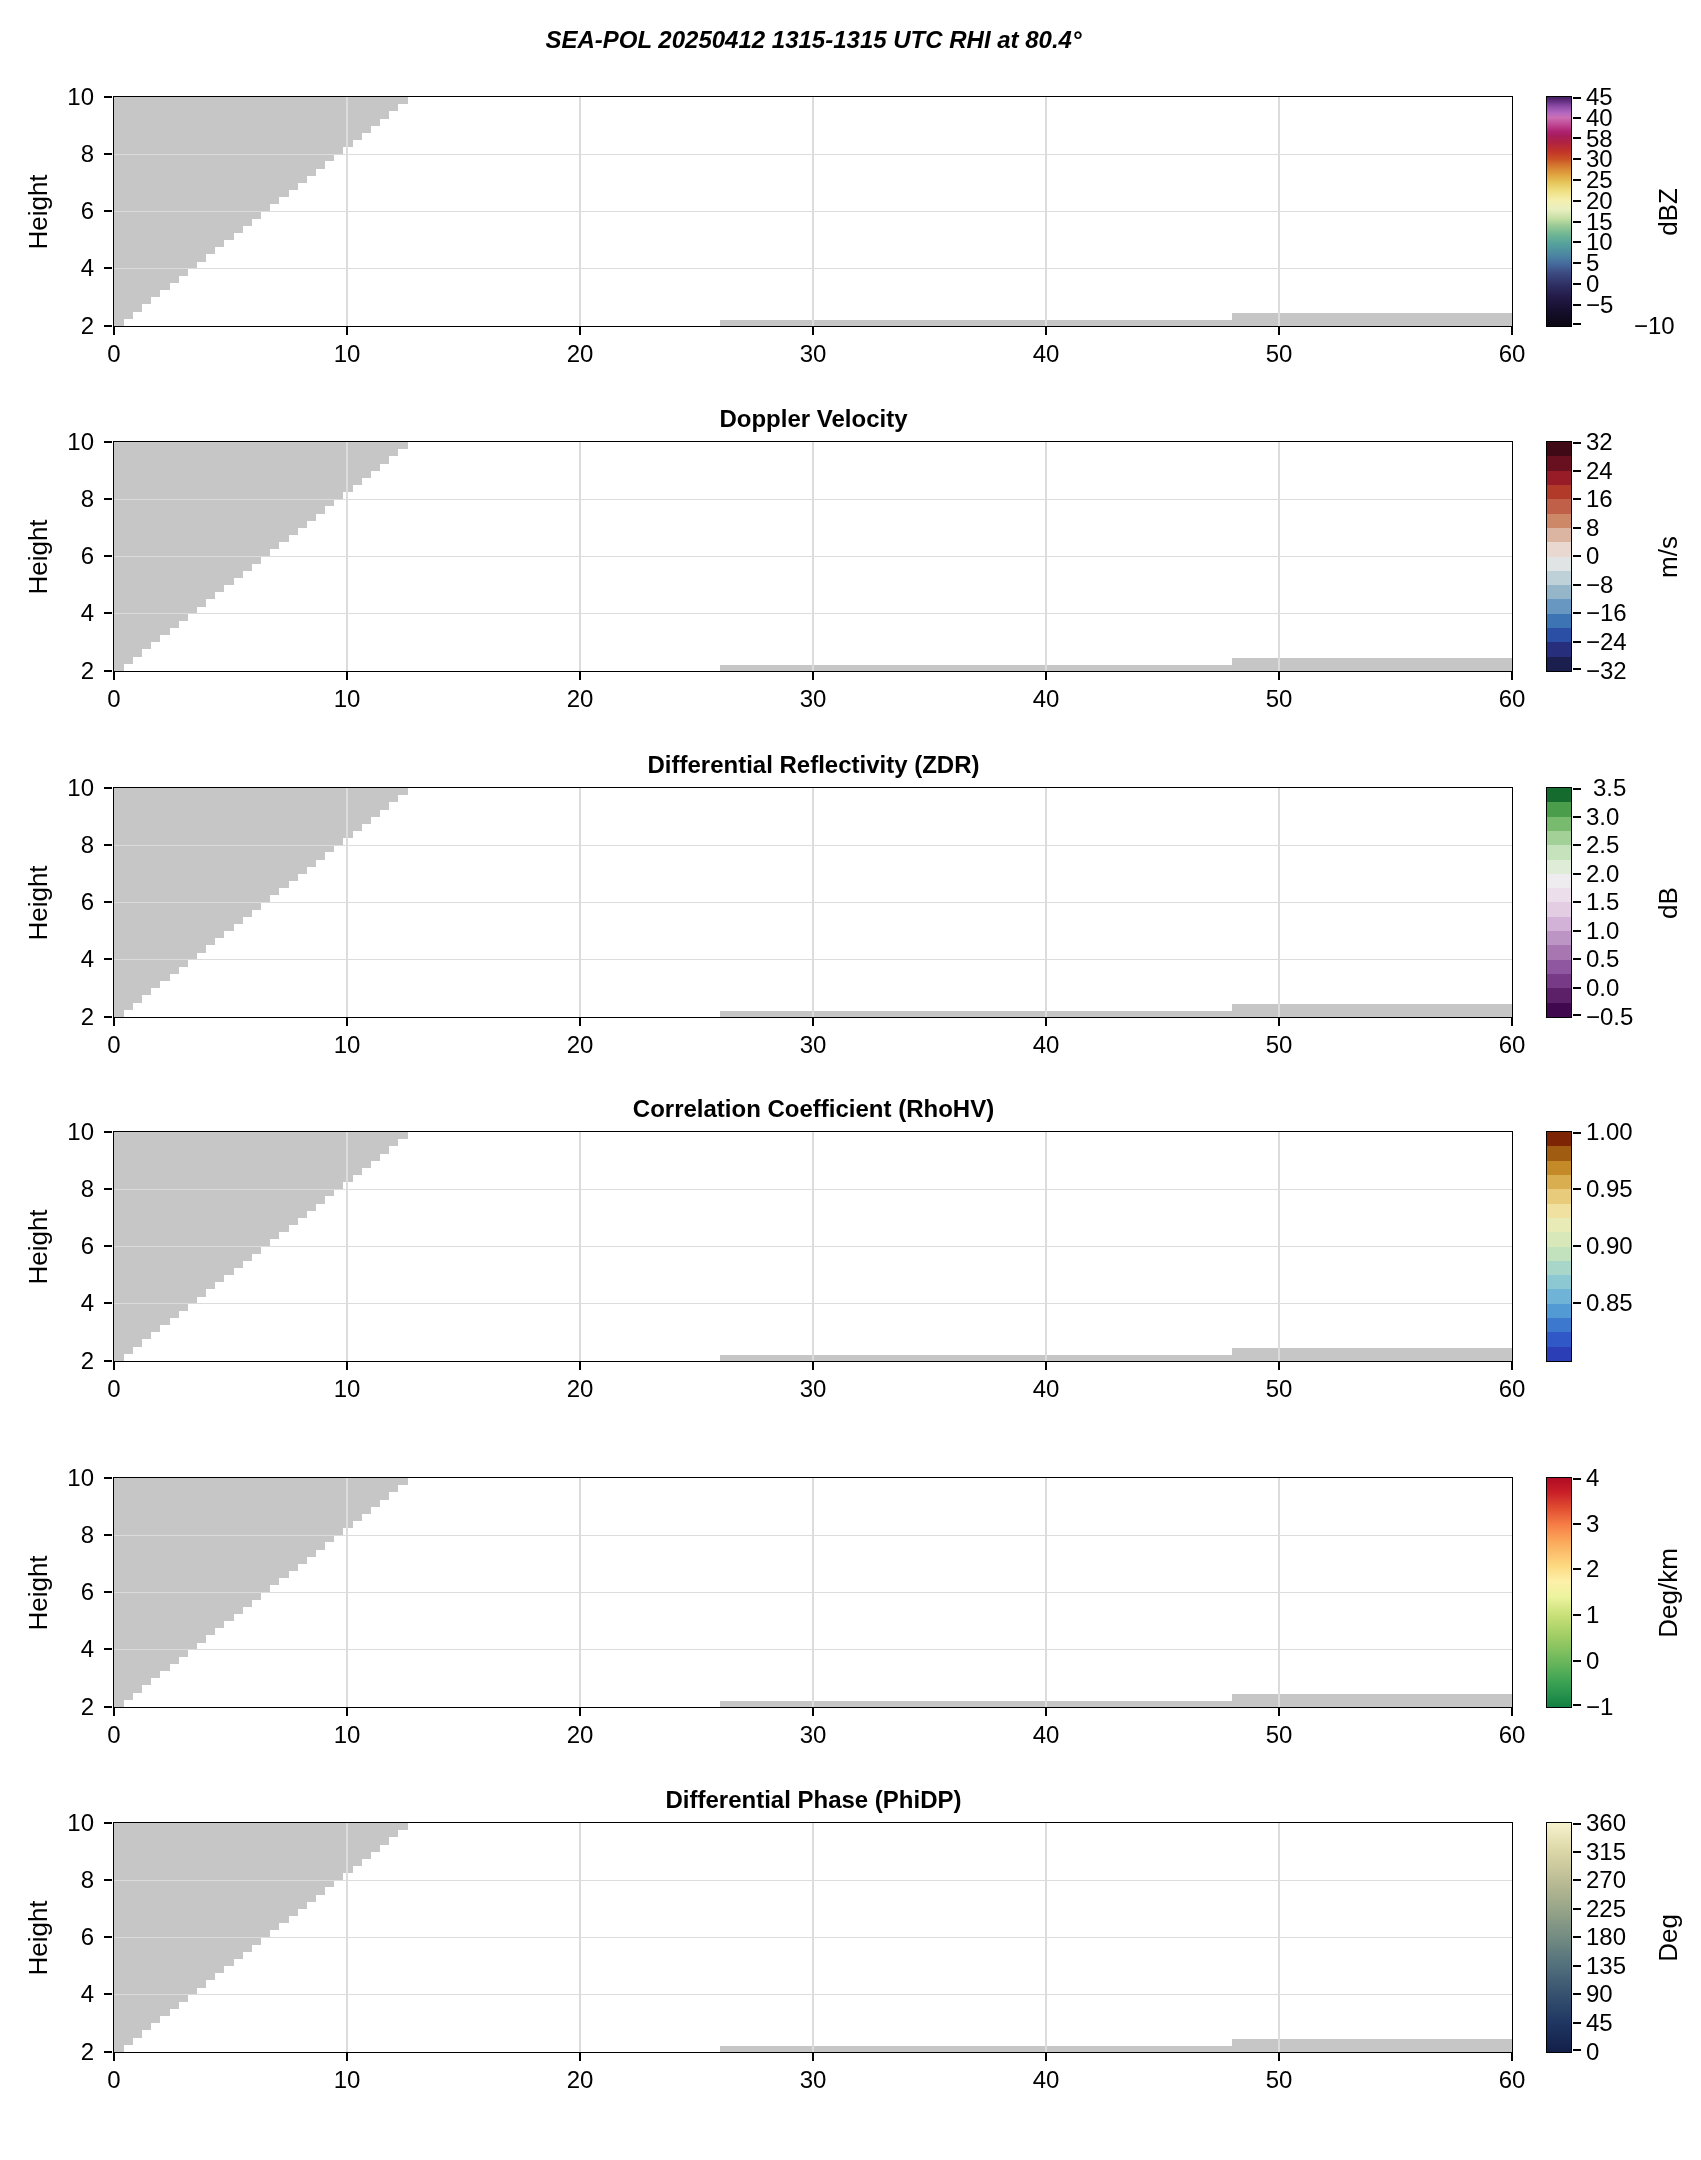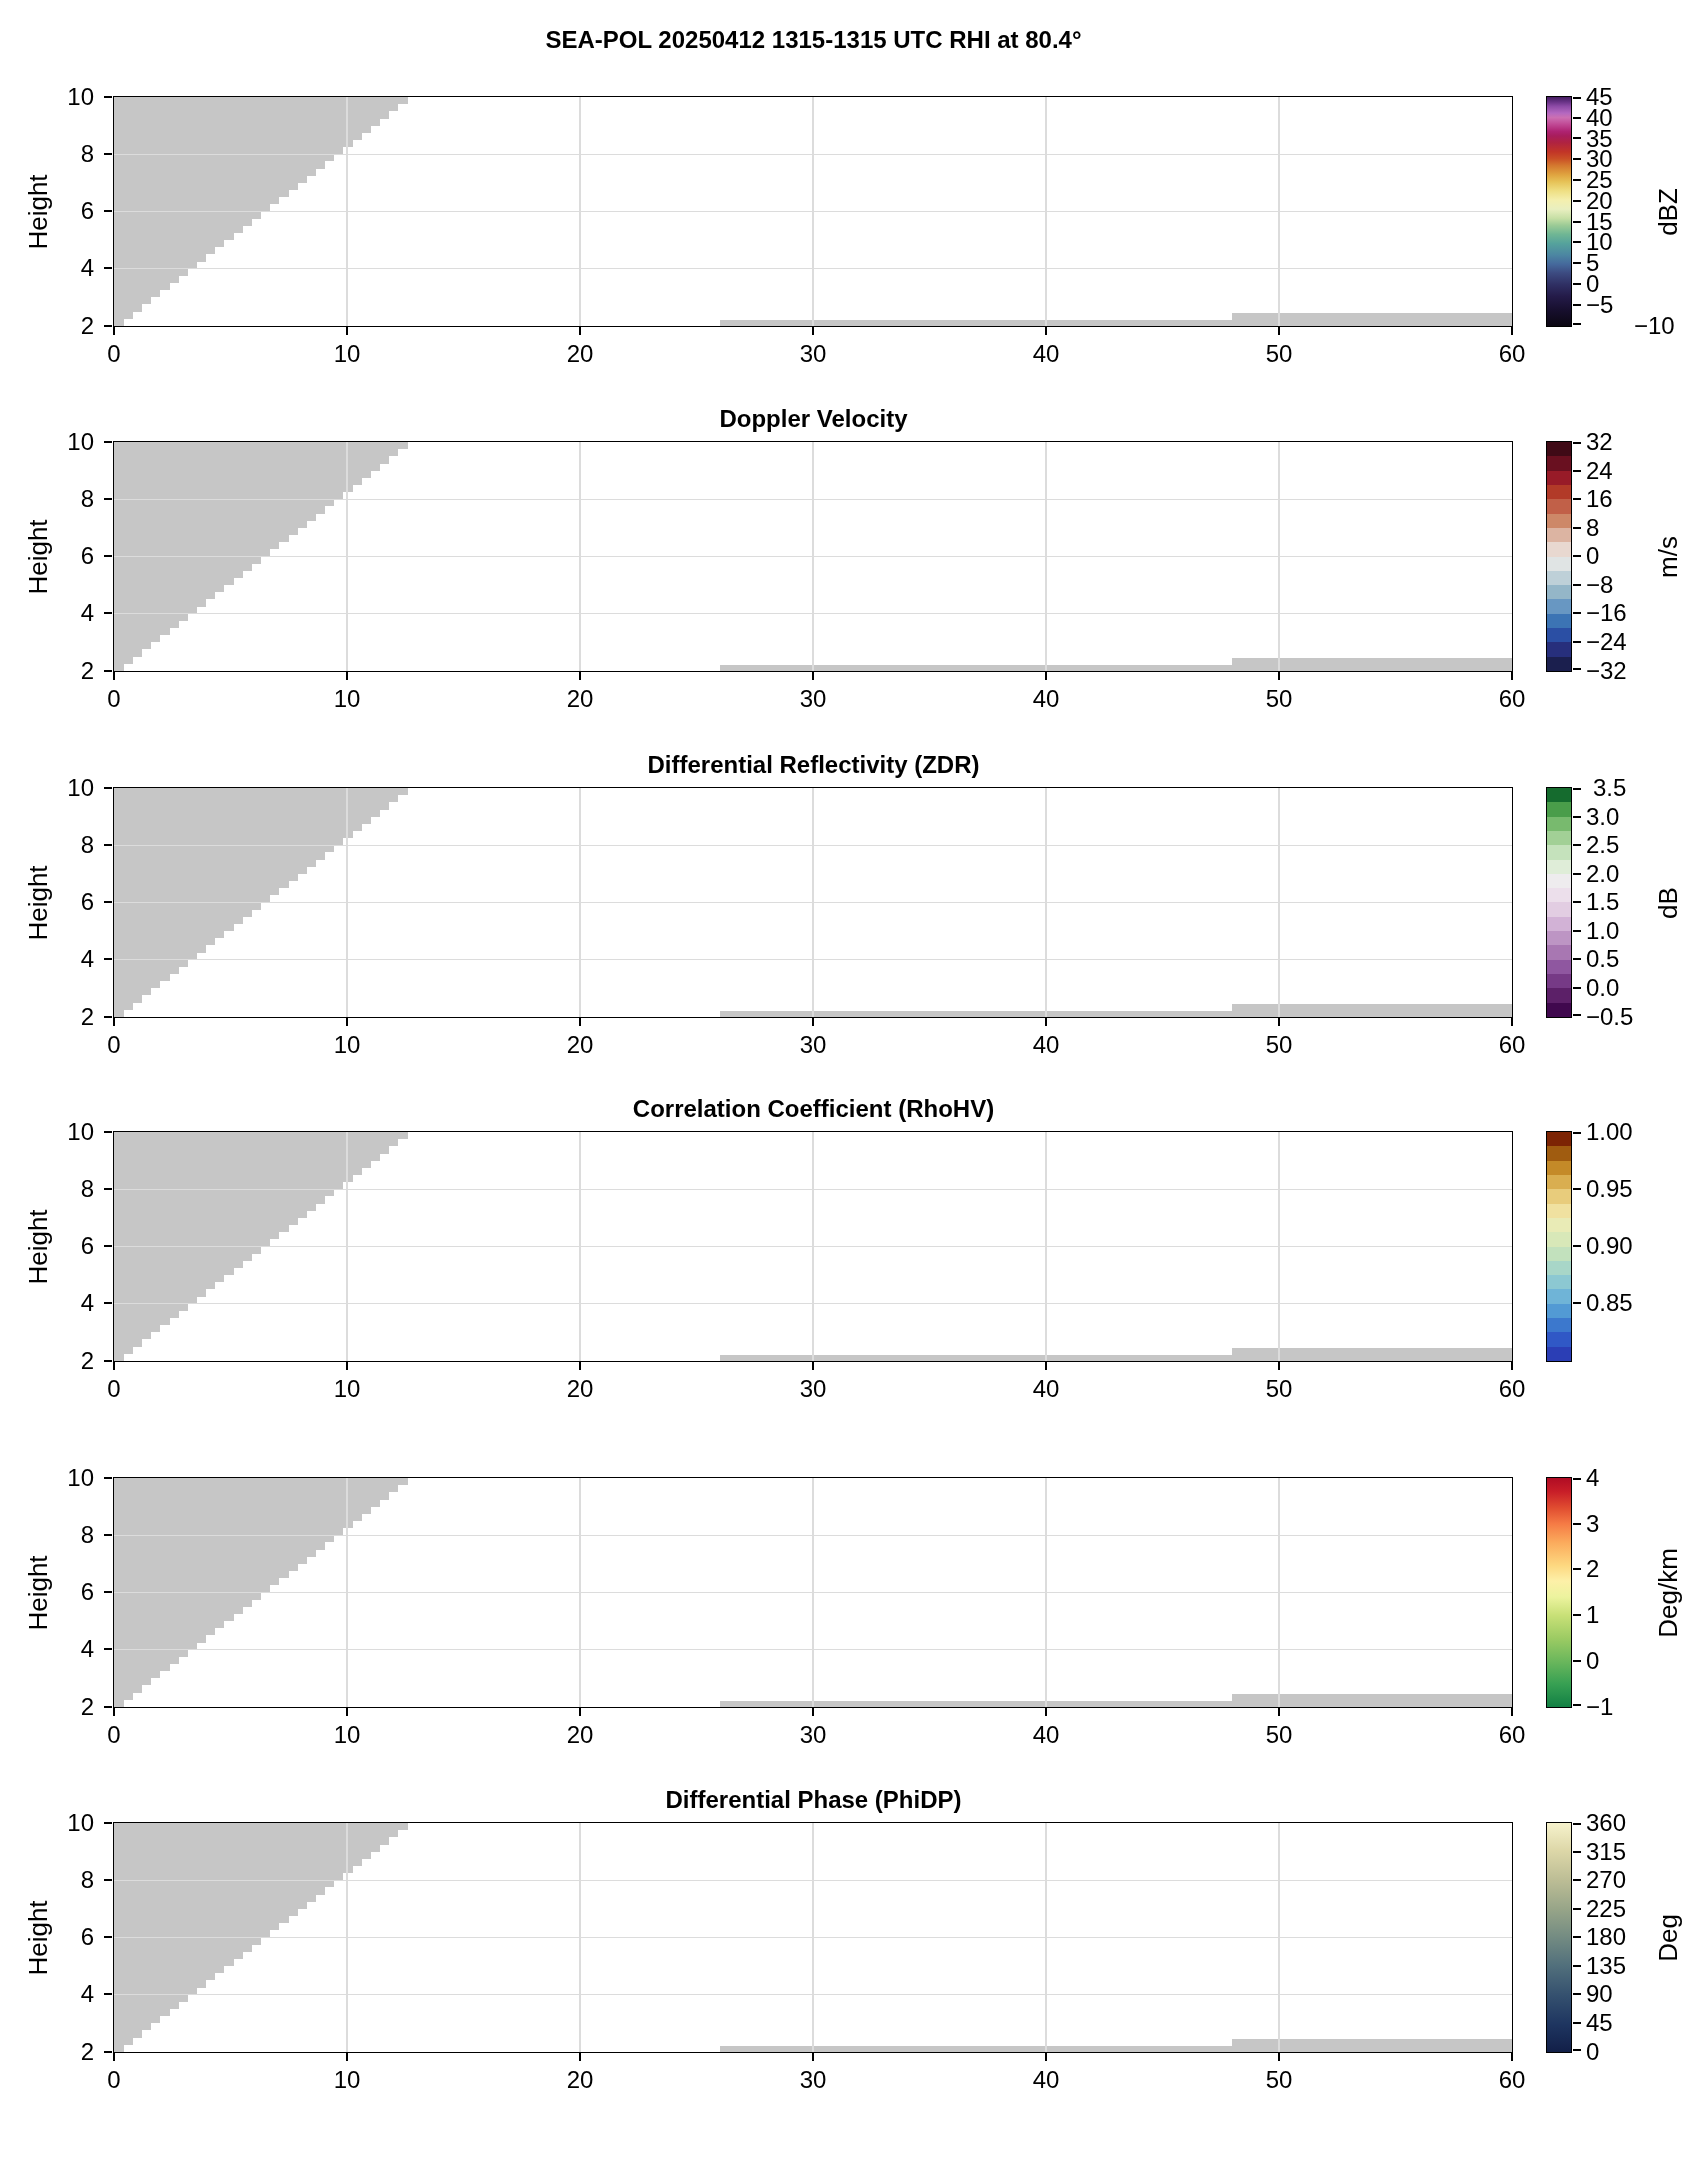--- a/index.html
+++ b/index.html
@@ -1,19 +1,19 @@
 <!DOCTYPE html>
 <html style="font-size:14.4px"><head>
 <meta charset="utf-8">
 <style>
   html,body{margin:0;padding:0;background:#ffffff;}
   body{width:1701px;height:2160px;font-family:"Liberation Sans",sans-serif;color:#000;}
   .figure{position:relative;width:1701px;height:2160px;overflow:hidden;}
   .suptitle{position:absolute;left:113px;width:1401px;top:27px;text-align:center;
-            font-weight:bold;font-size:24px;line-height:1.1;}
+            font-weight:bold;font-size:24px;line-height:1.1;font-style:italic;}
   .xlabel{position:absolute;left:113px;width:1401px;top:2097px;text-align:center;font-size:26px;}
   .panel{position:absolute;left:0;width:1701px;height:232px;}
   .panel-title{position:absolute;left:113px;width:1401px;top:-36px;text-align:center;
                font-weight:bold;font-size:24px;margin:0;}
   .ylabel{position:absolute;left:23.4px;top:50%;transform:translateY(-50%) rotate(180deg);
           writing-mode:vertical-rl;font-size:26px;}
   .plot{position:absolute;left:113px;top:0;width:1398px;height:229px;border:1.8px solid #000;}
   .plot svg{position:absolute;left:0;top:0;}
   .xtick-mark{position:absolute;width:2.3px;height:8px;background:#000;top:230px;}
   .ytick-mark{position:absolute;width:8px;height:2.3px;background:#000;left:-10px;}
@@ -71,21 +71,21 @@
         <span class="ytick-label" style="top: 57px;">8</span>
         <span class="ytick-mark" style="top: -1.1px;"></span>
         <span class="ytick-label" style="top: 0px;">10</span>
       </div>
     <div class="cbar" style="background: linear-gradient(to top, rgb(11, 7, 18) 0%, rgb(23, 15, 46) 7%, rgb(36, 27, 73) 13%, rgb(47, 47, 99) 18%, rgb(60, 74, 128) 23%, rgb(69, 105, 156) 27%, rgb(76, 134, 162) 31%, rgb(85, 162, 156) 36%, rgb(111, 182, 148) 40%, rgb(156, 203, 150) 44%, rgb(198, 223, 165) 47%, rgb(233, 239, 192) 51%, rgb(244, 239, 174) 55%, rgb(239, 223, 131) 59%, rgb(230, 194, 87) 63%, rgb(224, 164, 64) 66%, rgb(212, 121, 47) 70%, rgb(202, 80, 38) 73%, rgb(194, 53, 39) 76%, rgb(176, 35, 64) 80%, rgb(168, 29, 92) 83%, rgb(174, 35, 114) 85%, rgb(192, 72, 148) 88%, rgb(204, 111, 178) 91%, rgb(180, 104, 192) 93%, rgb(140, 74, 166) 96%, rgb(102, 49, 132) 98%, rgb(68, 29, 96) 100%);">
         <span class="ctick-mark" style="top: 0px;"></span>
         <span class="ctick-label" style="top: 0px;">45</span>
         <span class="ctick-mark" style="top: 19.6px;"></span>
         <span class="ctick-label" style="top: 21px;">40</span>
         <span class="ctick-mark" style="top: 40px;"></span>
-        <span class="ctick-label" style="top: 42px;">35</span>
+        <span class="ctick-label" style="top: 42px;">58</span>
         <span class="ctick-mark" style="top: 61px;"></span>
         <span class="ctick-label" style="top: 62px;">30</span>
         <span class="ctick-mark" style="top: 82px;"></span>
         <span class="ctick-label" style="top: 83px;">25</span>
         <span class="ctick-mark" style="top: 103px;"></span>
         <span class="ctick-label" style="top: 104px;">20</span>
         <span class="ctick-mark" style="top: 124px;"></span>
         <span class="ctick-label" style="top: 125px;">15</span>
         <span class="ctick-mark" style="top: 144px;"></span>
         <span class="ctick-label" style="top: 145px;">10</span>

